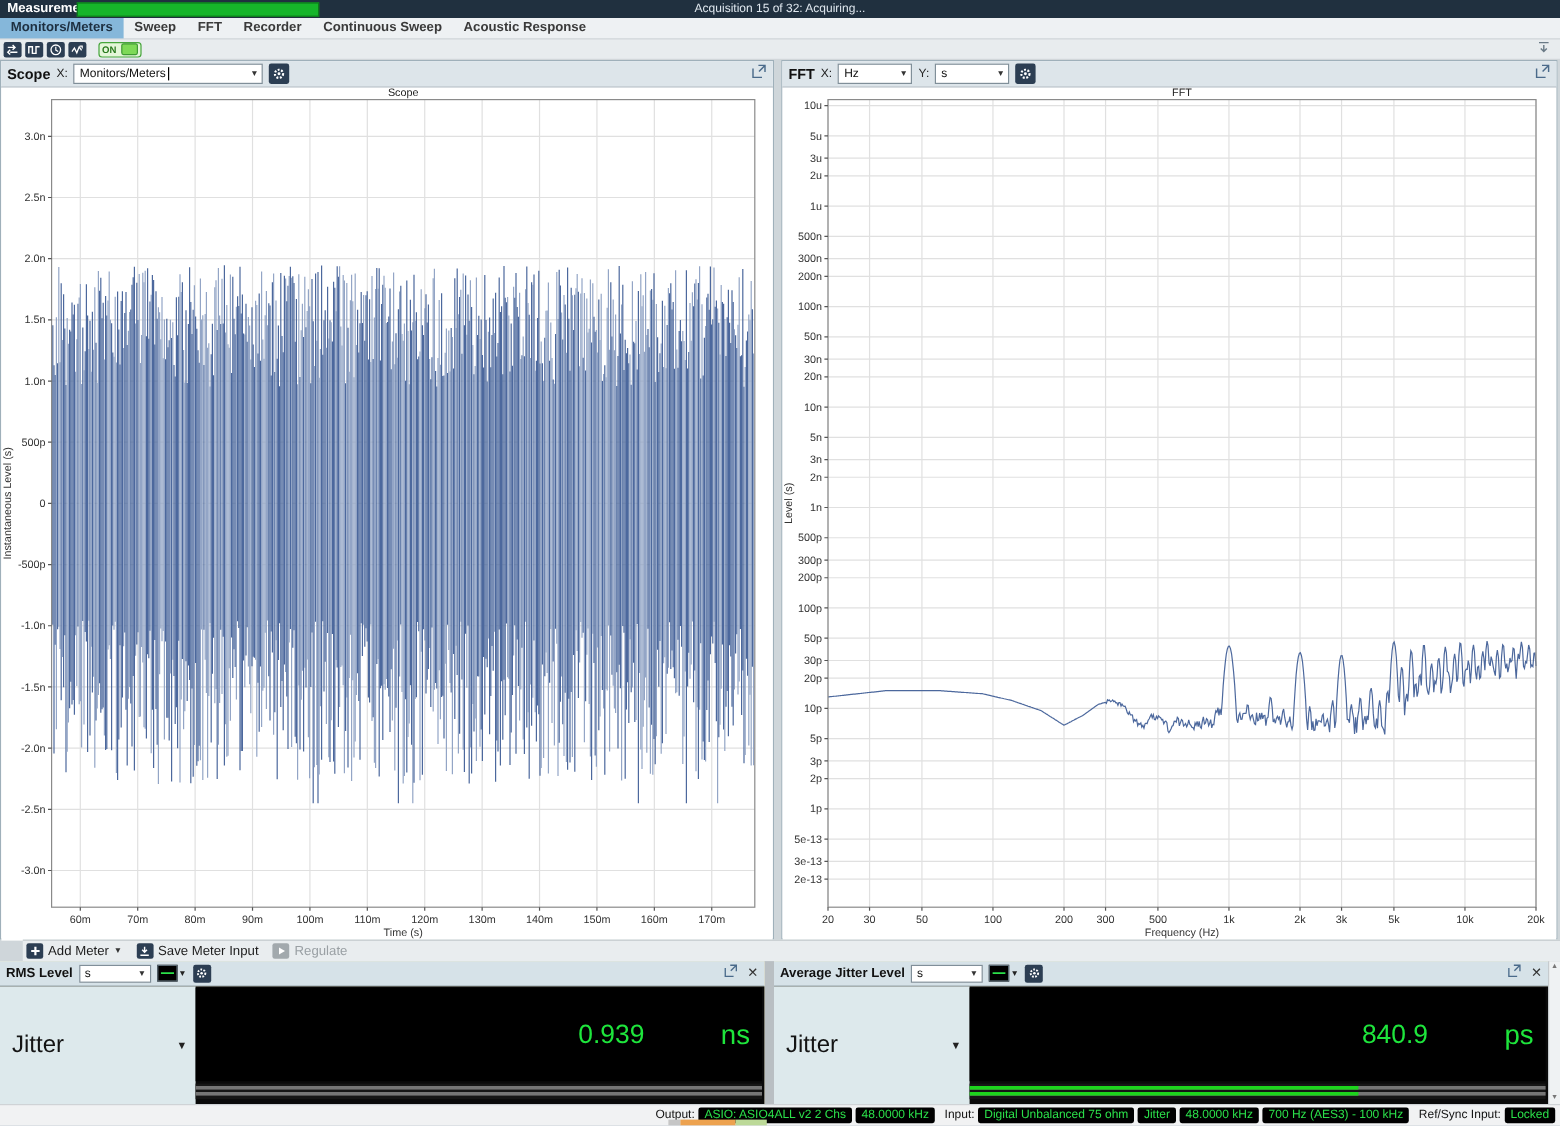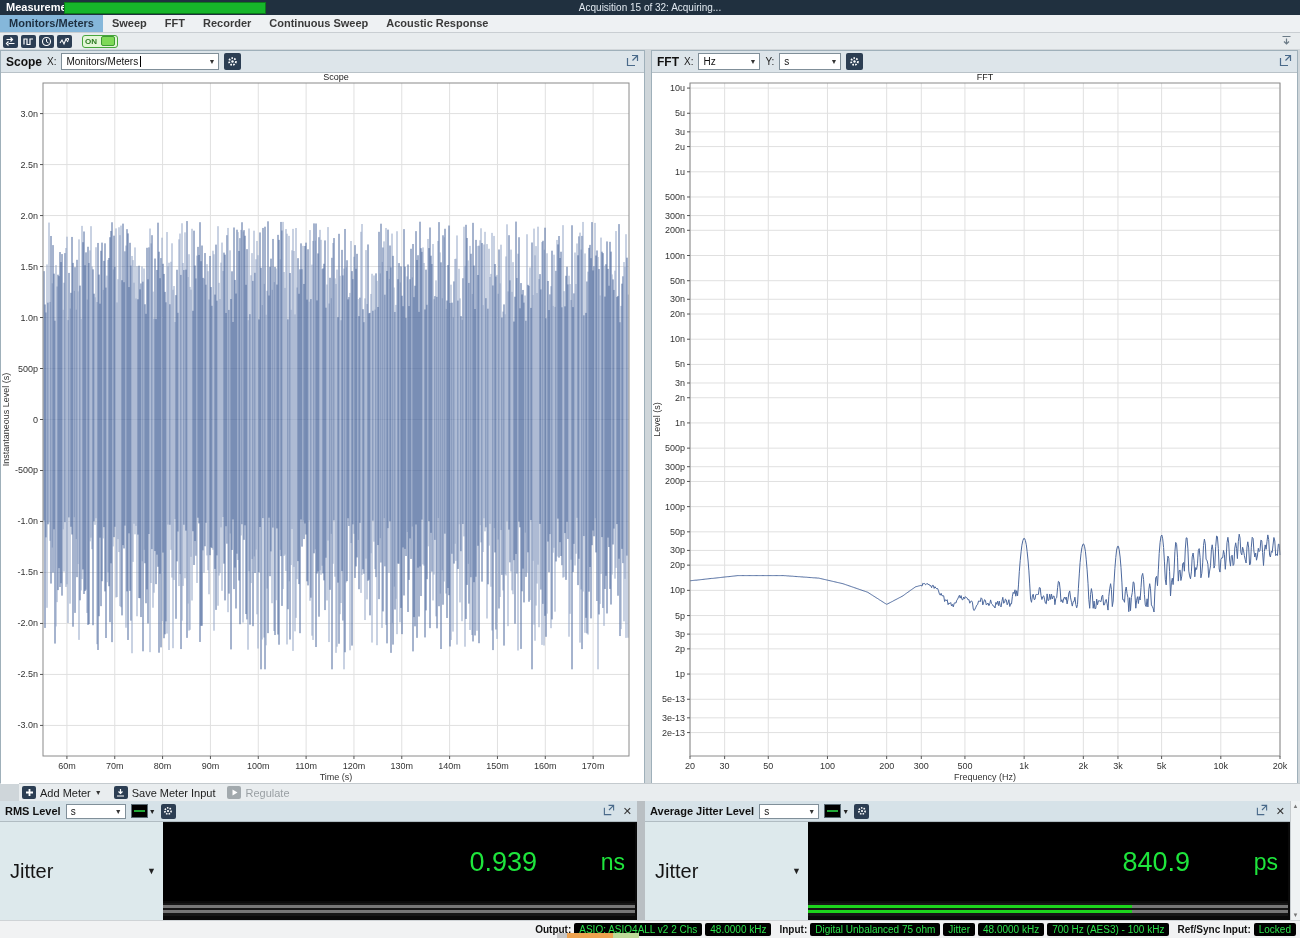--- a/index.html
+++ b/index.html
@@ -76,36 +76,36 @@
             align-items:center;justify-content:center;}
   .hdr-right{margin-left:auto;display:flex;align-items:center;gap:8px;}
   .xbtn{font-size:11px;color:#333;line-height:1;}
   .meter-body{position:absolute;top:21px;left:0;right:0;bottom:0;background:#0a0a0a;}
   .chan-col{position:absolute;left:0;top:0;width:163px;height:98px;background:#dde9ec;
             display:flex;align-items:center;}
   .chan-name{font-size:20px;color:#141414;padding-left:10px;}
   .chan-arrow{margin-left:auto;margin-right:7px;font-size:9px;color:#222;}
   .display{position:absolute;left:163px;top:1px;right:2px;height:78px;background:#000;
            display:flex;align-items:center;justify-content:flex-end;}
-  .val{color:#1ee53c;font-size:27px;}
+  .val{color:#1ee53c;font-size:22px;}
   .unit{color:#1ee53c;font-size:23px;width:88px;text-align:right;padding-right:10px;}
   .meter-bar{position:absolute;left:163px;right:2px;top:81px;height:13px;background:#161616;
              padding-top:2px;box-sizing:border-box;}
   .bar-line{height:3px;margin-bottom:2px;position:relative;background:#767676;}
   .bar-line .fill{position:absolute;left:0;top:0;height:100%;background:#1dd51d;}
   .vscroll{position:absolute;right:0;top:0;width:10px;height:119px;background:#eff2f3;
            border-left:1px solid #c6cbce;box-sizing:border-box;font-size:6px;color:#777;
            display:flex;flex-direction:column;justify-content:space-between;align-items:center;
            padding:2px 0;}
 
   
   .statusbar{position:absolute;top:920px;left:0;width:1300px;height:18px;background:#f1f2f3;
              border-top:1px solid #cfd3d6;display:flex;align-items:center;justify-content:flex-end;
              padding-right:4px;gap:3px;font-size:10px;box-sizing:border-box;}
-  .sb-label{color:#111;margin-left:5px;font-weight:bold;}
+  .sb-label{color:#111;margin-left:5px;}
   .sb-badge{background:#000;color:#2be04a;padding:1px 5px;border-radius:2px;white-space:nowrap;}
   .bottom-sliver{position:absolute;left:557px;top:933px;height:5px;display:flex;}
 </style>
 </head>
 <body>
 
 <div class="titlebar">
   <span class="app-title">Measurements</span>
   <div class="title-progress"></div>
   <div class="acq-status">Acquisition 15 of 32: Acquiring...</div>

